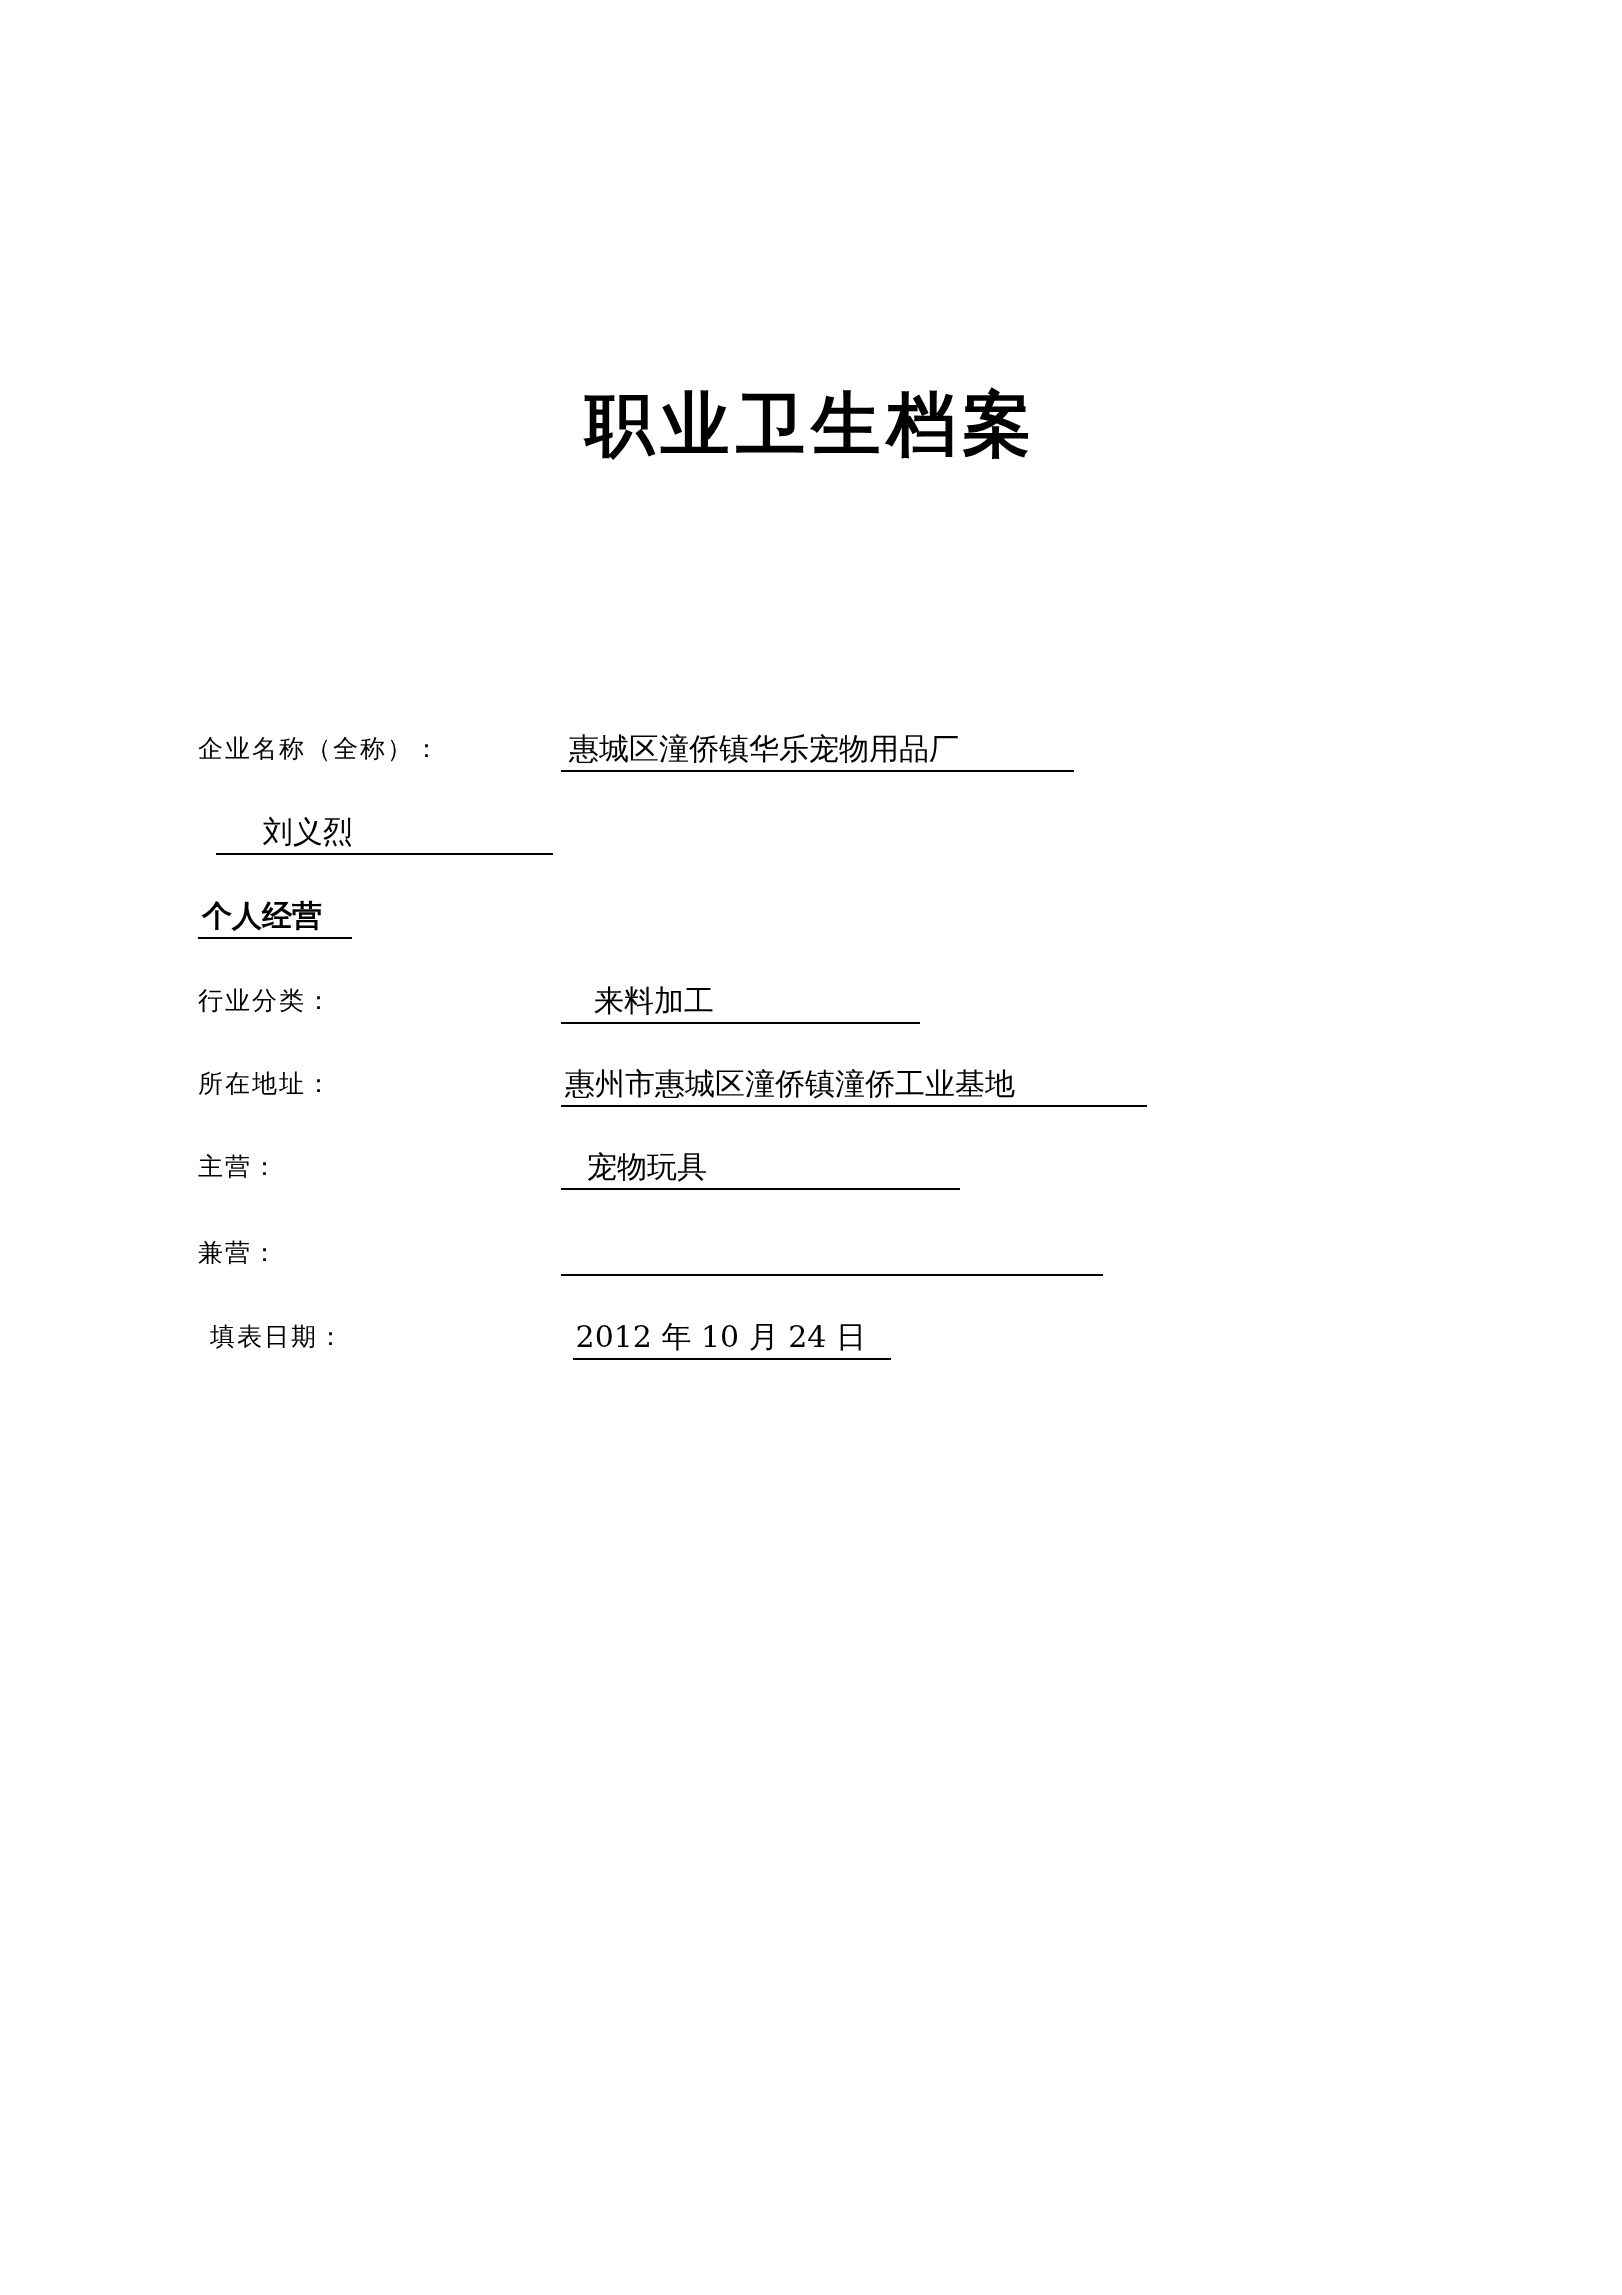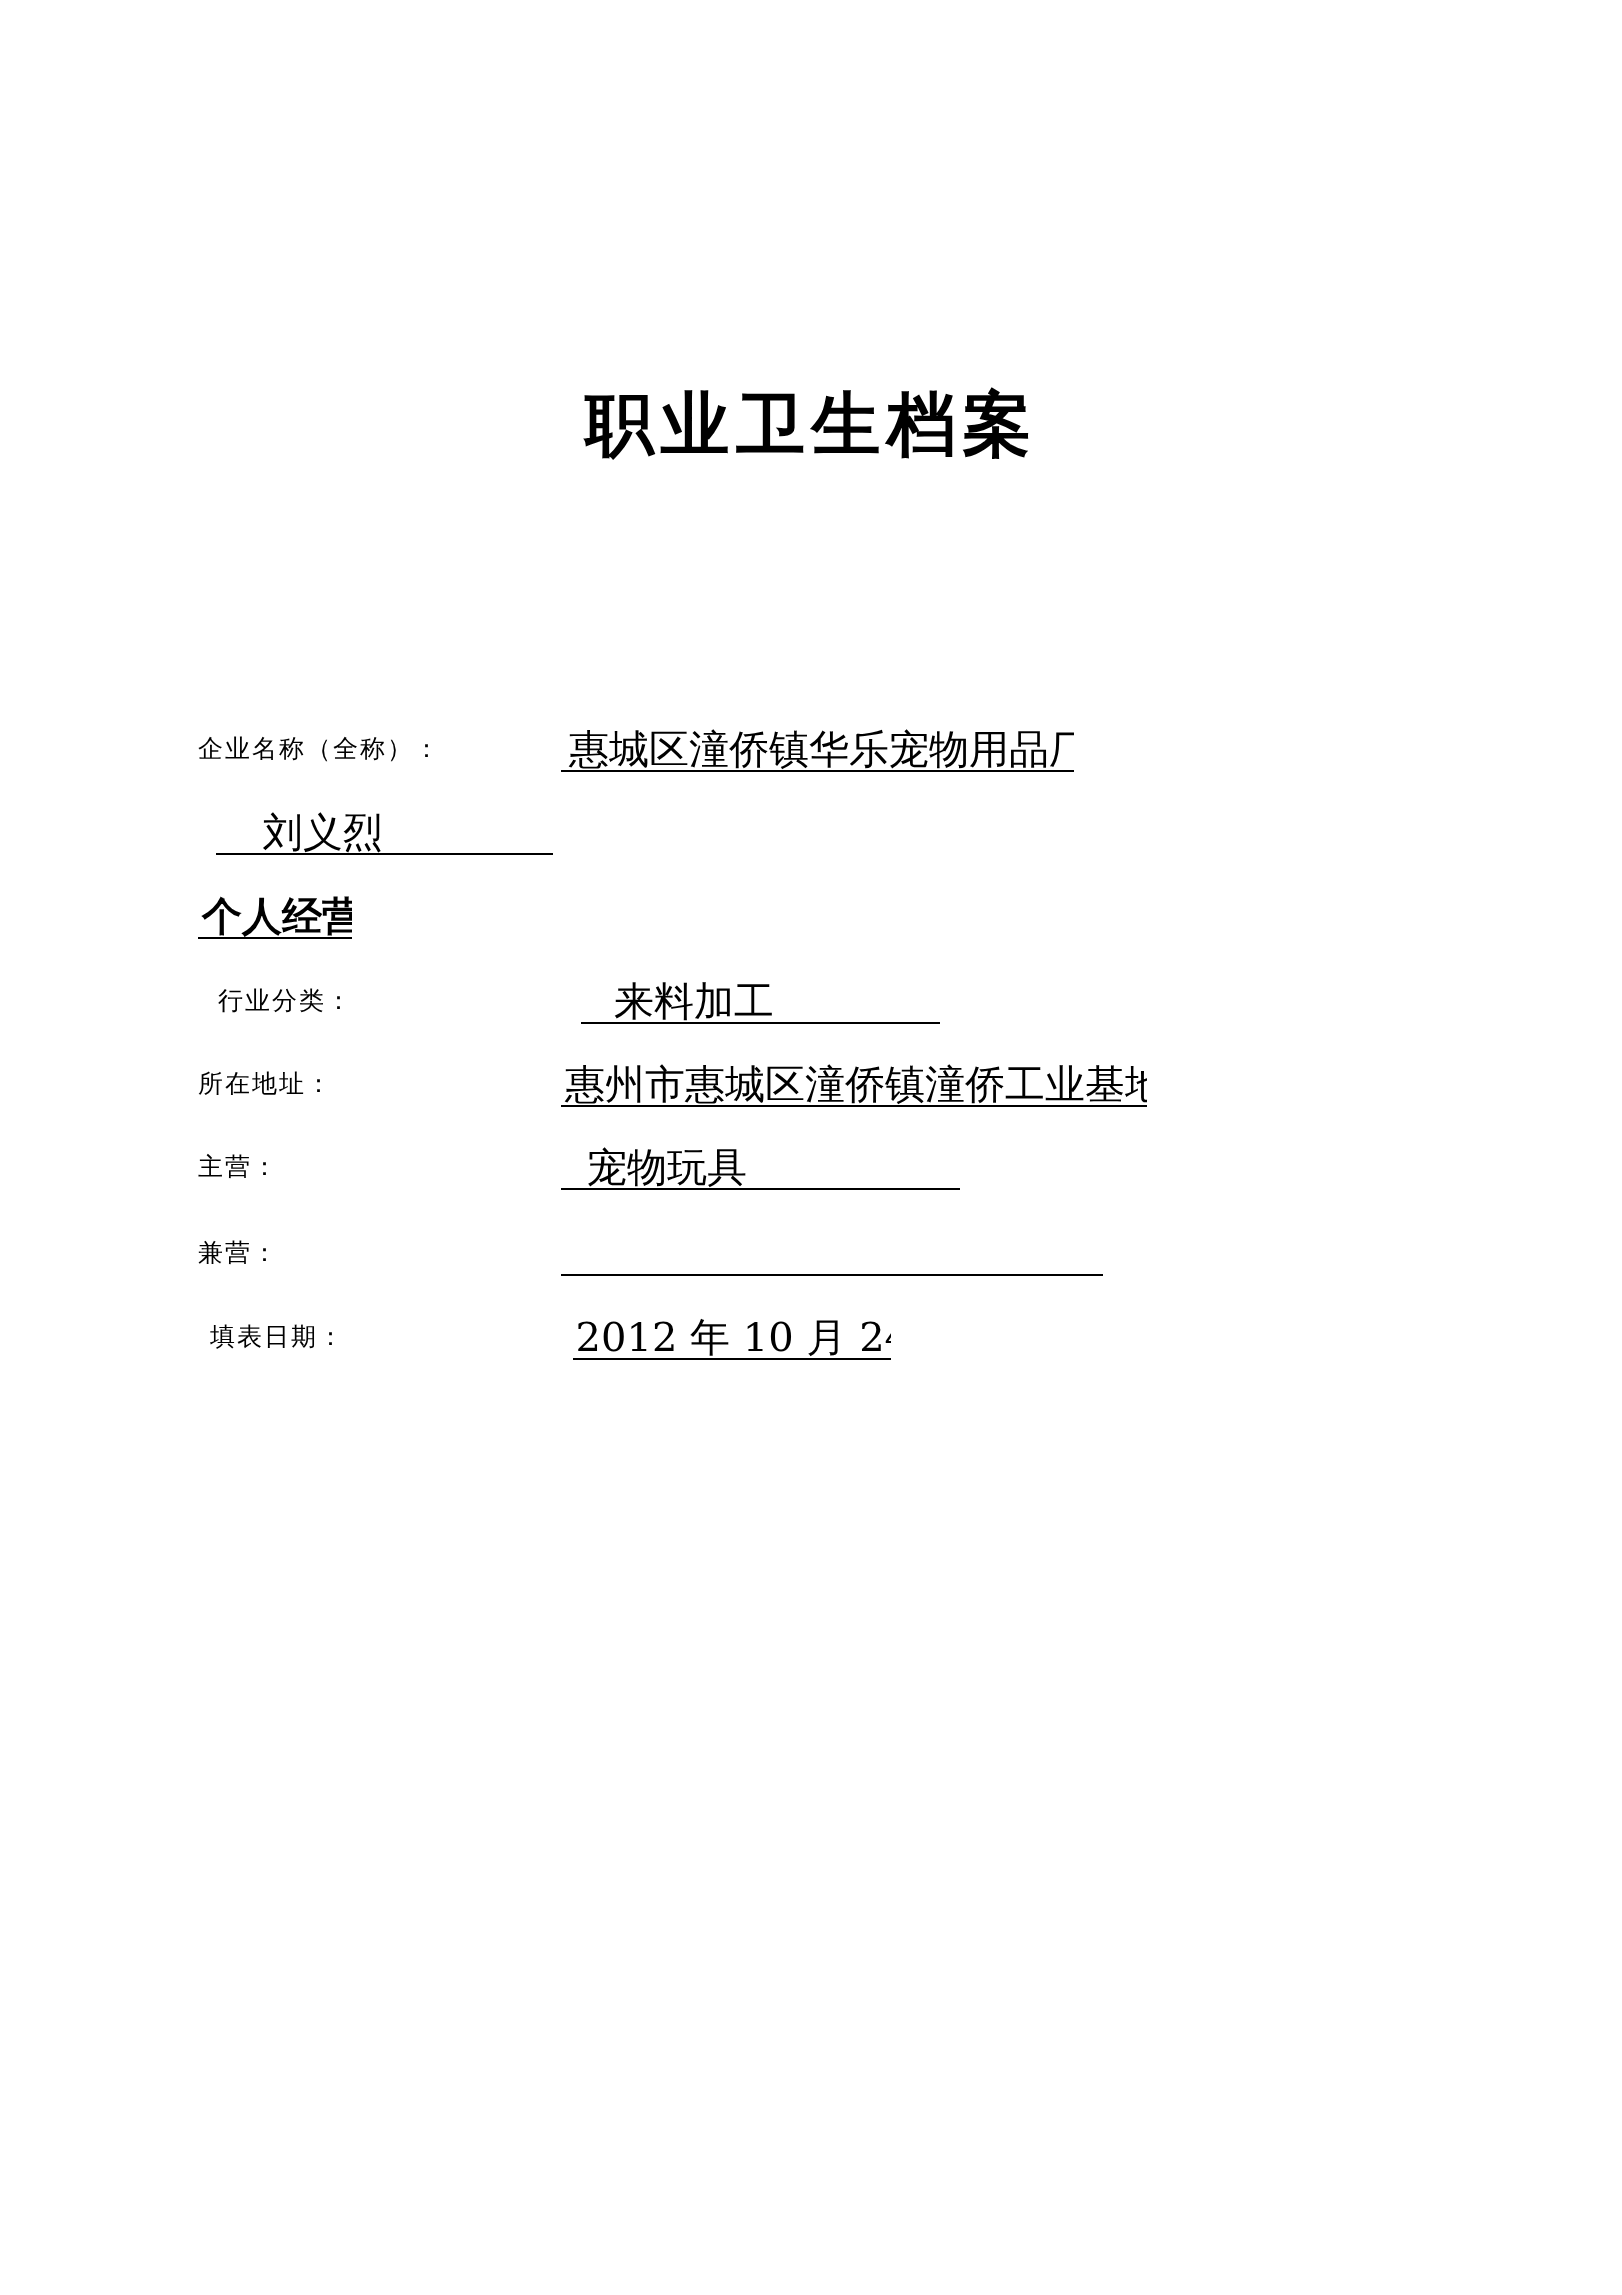--- a/index.html
+++ b/index.html
@@ -40,31 +40,31 @@
     display: inline-block;
     width: 363px;
     flex: 0 0 363px;
     font-size: 25px;
     line-height: 46px;
     letter-spacing: 2px;
   }
   .value {
     display: inline-block;
     box-sizing: border-box;
-    font-size: 40px;
+    font-size: 30px;
     line-height: 46px;
     height: 46px;
     border-bottom: 2.6px solid #000000;
     overflow: hidden;
   }
   
   .r1 { top: 726px; } .r1 .value { width: 513px; padding-left: 7.9px; }
   .r2 { top: 809px; } .r2 .value { width: 337px; margin-left: 17.7px; padding-left: 47px; }
   .r3 { top: 893px; } .r3 .value { width: 154px; padding-left: 3.9px; font-weight: bold; }
-  .r4 { top: 978px; margin-left: 20px; } .r4 .value { width: 359px; padding-left: 33px; }
+  .r4 { top: 978px; } .r4 .value { width: 359px; padding-left: 33px; }
   .r5 { top: 1061px; } .r5 .value { width: 586px; padding-left: 3.9px; }
   .r6 { top: 1144px; } .r6 .value { width: 399px; padding-left: 26px; }
   .r7 { top: 1230px; } .r7 .value { width: 542px; }
   .r8 { top: 1314px; margin-left: 12px; } .r8 .value { width: 318px; padding-left: 2.6px; }
 </style>
 </head>
 <body>
 
 <div class="page">
 

